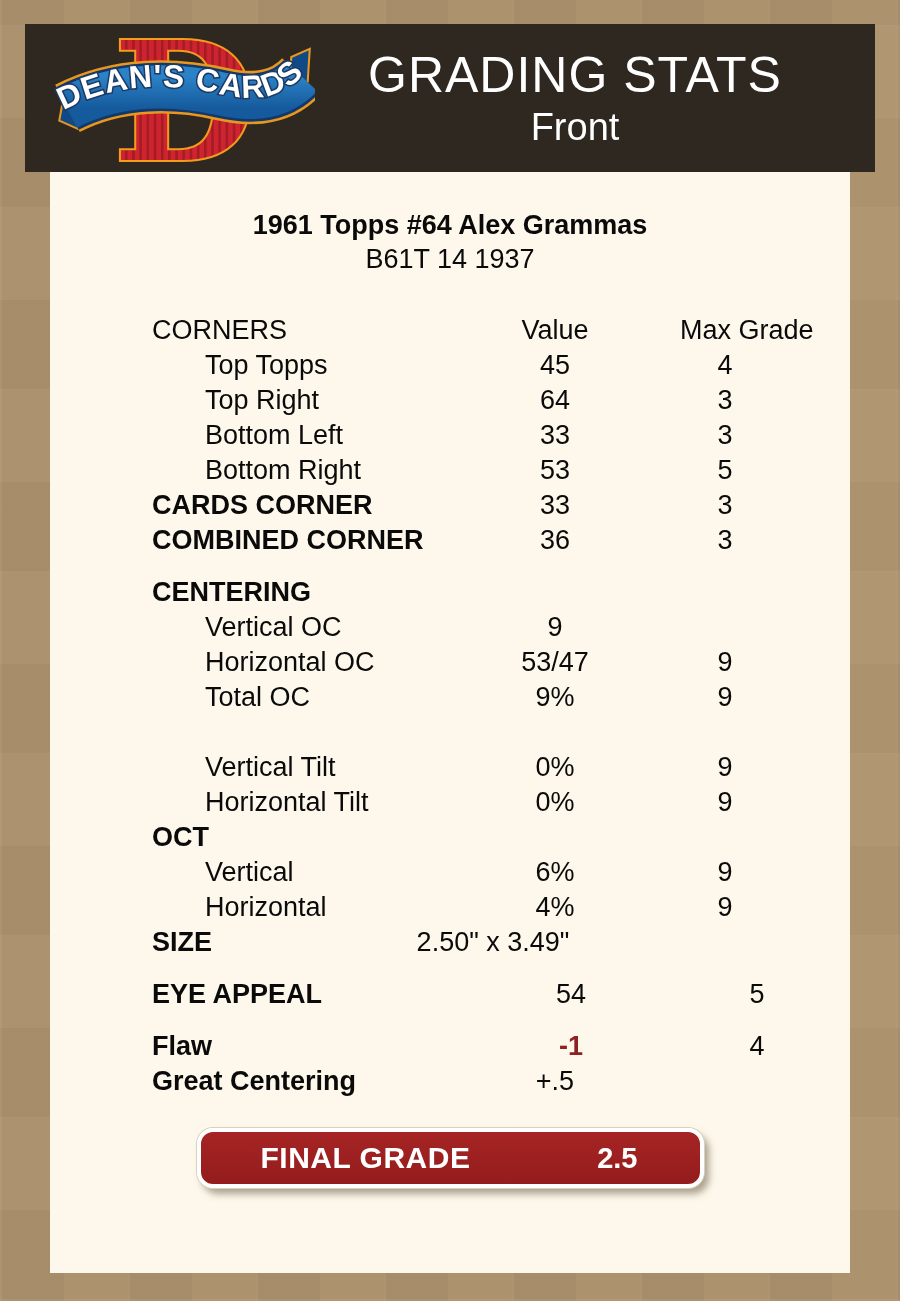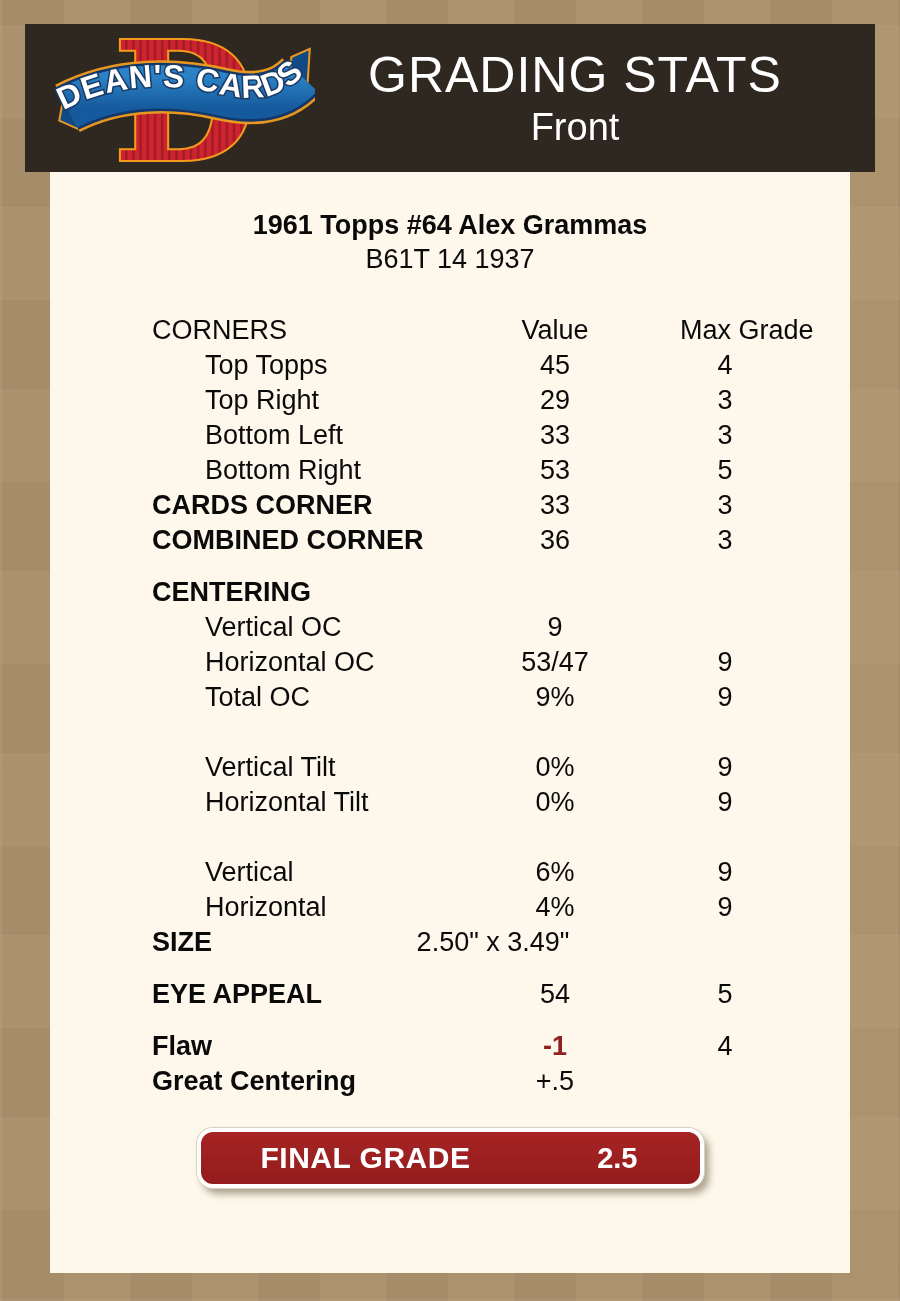--- a/index.html
+++ b/index.html
@@ -43,21 +43,21 @@
   .stats { margin-top:36px; }
   .trow {
     display:grid; grid-template-columns:278px 250px 90px;
     padding-left:102px; height:35px; line-height:35px; font-size:27px;
   }
   .tlabel { white-space:nowrap; }
   .tval, .tmax { text-align:center; white-space:nowrap; }
   .thead .tlabel, .thead .tval, .thead .tmax { font-weight:normal; }
   .b .tlabel { font-weight:bold; }
   .indent .tlabel { padding-left:53px; }
-  .gap { margin-top:17px; }
+  .gap { margin-top:17px;gap:16px; }
   .val-maroon .tval { color:#8e2222; font-weight:bold; }
   .val-shift .tval { transform:translateX(-62px); }
 
   
   .final-grade {
     margin:29px auto 0; width:507px; height:60px; box-sizing:border-box;
     background:linear-gradient(#a62424,#941c1c);
     border:4px solid #ffffff; border-radius:16px;
     box-shadow:0 0 0 1px #d9d1be, 5px 6px 7px rgba(105,92,70,0.55);
     display:flex; align-items:center; justify-content:space-between;
@@ -119,21 +119,21 @@
         <span class="tmax">Max Grade</span>
       </div>
 
       <div class="trow indent">
         <span class="tlabel">Top Topps</span>
         <span class="tval">45</span>
         <span class="tmax">4</span>
       </div>
       <div class="trow indent">
         <span class="tlabel">Top Right</span>
-        <span class="tval">29</span>
+        <span class="tval">64</span>
         <span class="tmax">3</span>
       </div>
       <div class="trow indent">
         <span class="tlabel">Bottom Left</span>
         <span class="tval">33</span>
         <span class="tmax">3</span>
       </div>
       <div class="trow indent">
         <span class="tlabel">Bottom Right</span>
         <span class="tval">53</span>
@@ -176,20 +176,21 @@
         <span class="tlabel">Vertical Tilt</span>
         <span class="tval">0%</span>
         <span class="tmax">9</span>
       </div>
       <div class="trow indent">
         <span class="tlabel">Horizontal Tilt</span>
         <span class="tval">0%</span>
         <span class="tmax">9</span>
       </div>
       <div class="trow b">
+        <span class="tlabel">OCT</span>
         <span class="tval"></span>
         <span class="tmax"></span>
       </div>
       <div class="trow indent">
         <span class="tlabel">Vertical</span>
         <span class="tval">6%</span>
         <span class="tmax">9</span>
       </div>
       <div class="trow indent">
         <span class="tlabel">Horizontal</span>

